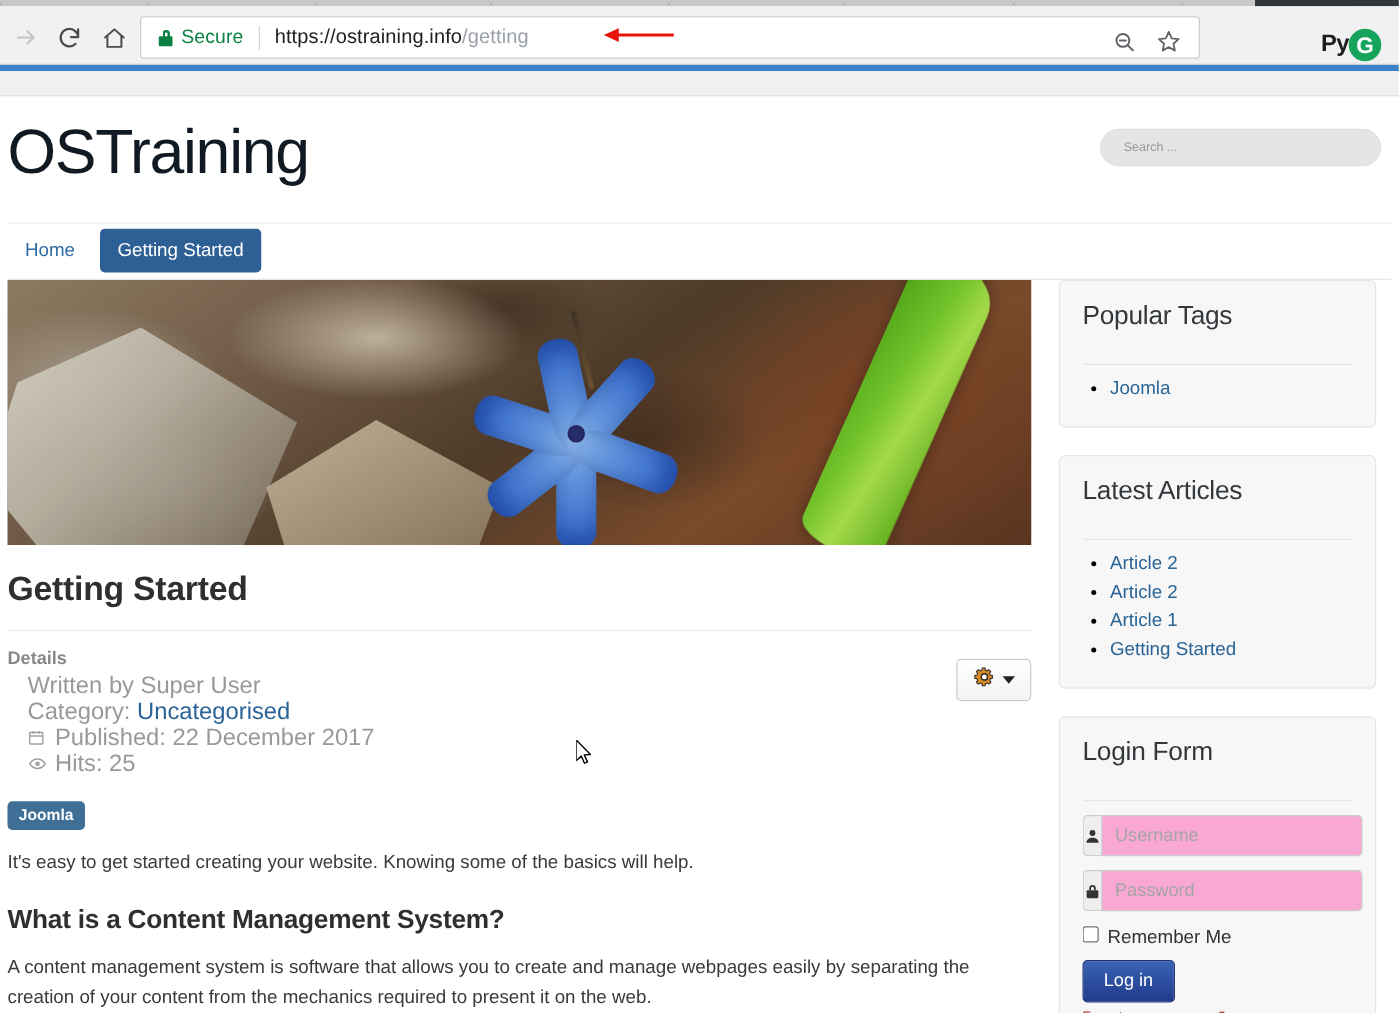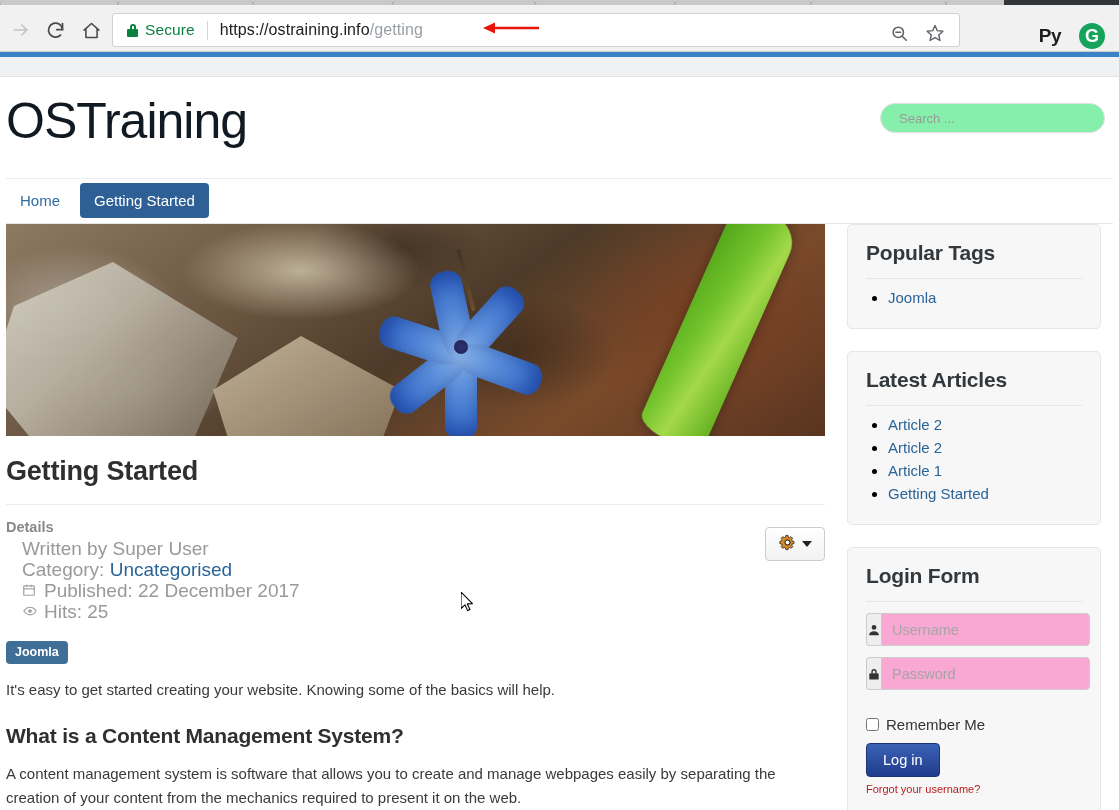--- a/index.html
+++ b/index.html
@@ -51,21 +51,21 @@
   .lock-ico { width:11px; height:13px; position:relative; margin-right:7px; }
   .lock-body { position:absolute; bottom:0; left:0; width:11px; height:8px; background:#0b8043; border-radius:1px;}
   .lock-shackle { position:absolute; top:0; left:2.5px; width:6px; height:6px; border:2px solid #0b8043; border-bottom:none; border-radius:3px 3px 0 0;}
   .secure-text { color:#0b8043; font-size:15.5px; letter-spacing:.1px; }
   .omni-div { width:1px; height:19px; background:#d6d6d6; margin:0 12px; }
   .url-wrap { font-size:16px; letter-spacing:.1px; white-space:nowrap; }
   .url-strong { color:#202124; }
   .url-dim { color:#9aa0a6; }
 
   .omni-icons { position:absolute; right:14px; top:9px; display:flex; gap:16px; align-items:center; }
-  .ext-icons { position:absolute; right:-146px; top:9px; display:flex; gap:18px; align-items:center; }
+  .ext-icons { position:absolute; right:-146px; top:9px; display:flex; align-items:center; }
   .py-ico { font-size:19px; font-weight:700; color:#1d1d1d; letter-spacing:-.5px; font-family:"Liberation Sans", sans-serif; }
   .gicon {
     width:26px; height:26px; border-radius:50%;
     background:#16a45c; color:#fff; font-size:18px; font-weight:700;
     display:flex; align-items:center; justify-content:center;
   }
 
   .bluebar { position:absolute; left:0; top:52px; width:1119px; height:5px; background:#3c82c8; }
   .greyband { position:absolute; left:0; top:57px; width:1119px; height:20px; background:#f0f1f2; border-bottom:1px solid #e2e2e2; }
 
@@ -75,22 +75,22 @@
   #page { position:absolute; left:0; top:78px; width:1119px; height:732px; background:#fff; }
 
   .site-header { position:relative; height:100px; }
   .site-title {
     position:absolute; left:6px; top:14px;
     font-size:50px; font-weight:400; color:#111a22; letter-spacing:-1px;
     font-family:"Liberation Sans", sans-serif;
   }
   .search-box {
     position:absolute; right:14px; top:25px; width:225px; height:30px;
-    border:1px solid #e0e0e0; border-radius:16px; background:#86efac;
-    padding-left:18px; font-size:13px; color:#6b6b6b; outline:none;
+    border:1px solid #e0e0e0; border-radius:16px; background:#e5e5e5;
+    padding-left:18px; font-size:10px; color:#6b6b6b; outline:none;
     font-family:"Liberation Sans", sans-serif;
   }
   .search-box::placeholder { color:#9a9a9a; }
 
   .nav-bar {
     position:relative; height:46px; margin:0 6px;
     border-top:1px solid #eceded;
     border-bottom:1px solid #e6e7e8;
   }
   .nav-list { position:absolute; left:0; top:4px; display:flex; align-items:center; gap:6px; }
@@ -184,42 +184,42 @@
 
   .para { font-size:15px; color:#3a3a3a; line-height:24px; margin:14px 0 0 0; }
   .h2 { font-size:21px; font-weight:700; color:#2f2f2f; margin:22px 0 0 0; letter-spacing:-.2px; }
 
   
   .module {
     background:#f7f7f7; border:1px solid #e6e6e6; border-radius:5px;
     padding:16px 18px 18px; margin-bottom:22px;
   }
   .module-title {
-    font-size:21px; font-weight:700; color:#33383c; margin:0 0 6px 0;
-    padding-bottom:13px; border-bottom:1px solid #e6e6e6; letter-spacing:-.2px;
+    font-size:21px; font-weight:400; color:#33383c; margin:0 0 6px 0;
+    padding-bottom:26px; border-bottom:1px solid #e6e6e6; letter-spacing:-.2px;
   }
   .module ul { margin:8px 0 0 0; padding-left:22px; }
   .module li { font-size:15px; line-height:21px; margin-bottom:2px; }
   .module li a { color:#2a6496; text-decoration:none; }
   .mod-tags { min-height:74px; }
   .mod-latest { min-height:140px; }
 
   .input-group { display:flex; margin-top:11px; }
   .igaddon {
     width:33px; height:33px; background:#eeeeee; border:1px solid #cccccc;
     border-right:none; border-radius:4px 0 0 4px;
     display:flex; align-items:center; justify-content:center; color:#333;
   }
   .iginput {
     flex:1; height:33px; border:1px solid #cccccc; border-radius:0 4px 4px 0;
     padding:0 10px; font-size:14.5px; color:#555; outline:none; background:#f9a8d4;
     font-family:"Liberation Sans", sans-serif;
   }
   .iginput::placeholder { color:#a5a5a5; }
-  .remember { display:flex; align-items:center; gap:7px; margin-top:26px; font-size:15px; color:#333; }
+  .remember { display:flex; gap:7px; margin-top:12px; font-size:15px; color:#333; }
   .remember input { width:13px; height:13px; margin:0; }
   .login-btn {
     margin-top:10px; padding:8px 16px; font-size:14.5px; color:#fff;
     background:linear-gradient(180deg,#3a63b5,#213b8c); border:1px solid #1e3478;
     border-radius:4px; cursor:pointer; font-family:"Liberation Sans", sans-serif;
   }
   .forgot { display:block; margin-top:6px; font-size:11px; color:#b91c1c; text-decoration:none; }
 
   #cursor { position:absolute; left:461px; top:592px; width:14px; height:22px; pointer-events:none; }
 </style>

